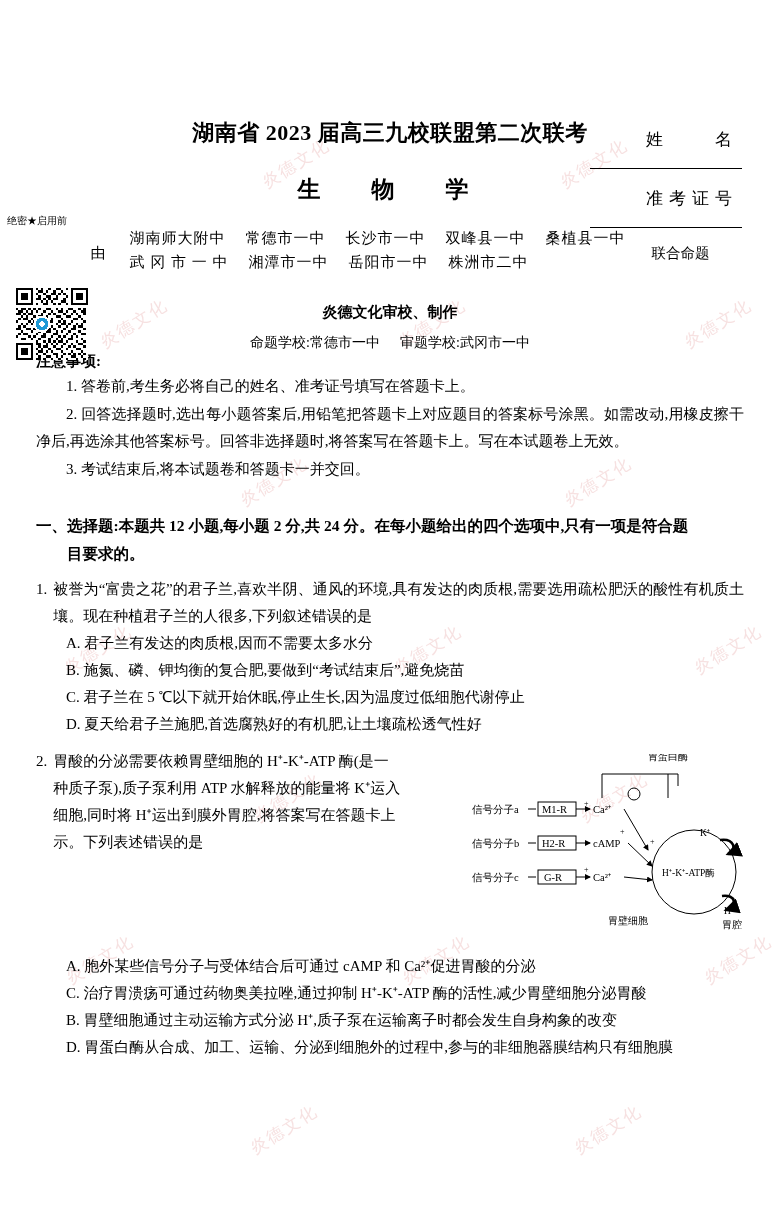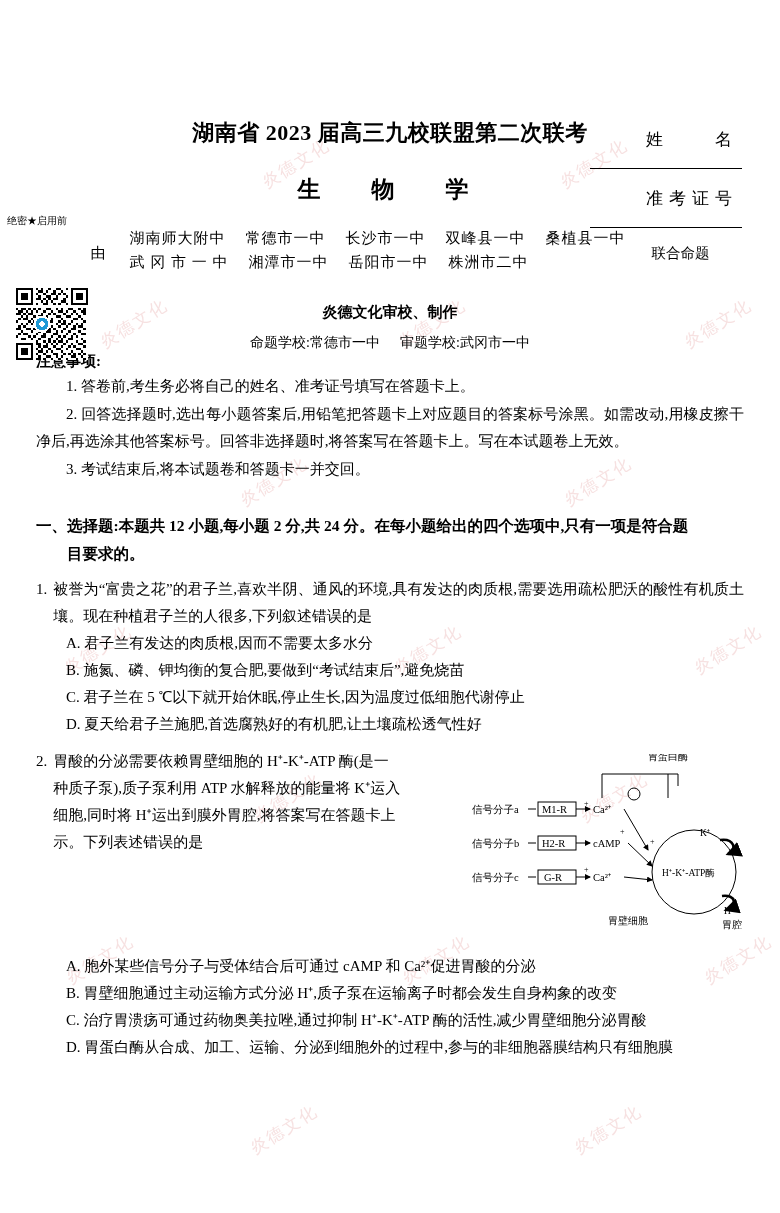--- a/index.html
+++ b/index.html
@@ -601,18 +601,18 @@
             <text x="112" y="52" font-size="8">+</text>
             <text x="148" y="80" font-size="8">+</text>
             <text x="112" y="118" font-size="8">+</text>
             <text x="178" y="90" font-size="8">+</text>
           </g>
         </svg>
       </div>
     </div>
 
     <div class="opt opt-hang">A. 胞外某些信号分子与受体结合后可通过 cAMP 和 Ca²⁺促进胃酸的分泌</div>
+    <div class="opt opt-hang">C. 治疗胃溃疡可通过药物奥美拉唑,通过抑制 H⁺-K⁺-ATP 酶的活性,减少胃壁细胞分泌胃酸</div>
     <div class="opt opt-hang">B. 胃壁细胞通过主动运输方式分泌 H⁺,质子泵在运输离子时都会发生自身构象的改变</div>
-    <div class="opt opt-hang">C. 治疗胃溃疡可通过药物奥美拉唑,通过抑制 H⁺-K⁺-ATP 酶的活性,减少胃壁细胞分泌胃酸</div>
     <div class="opt opt-hang">D. 胃蛋白酶从合成、加工、运输、分泌到细胞外的过程中,参与的非细胞器膜结构只有细胞膜</div>
   </div>
 
 </div>
 
 </body></html>

